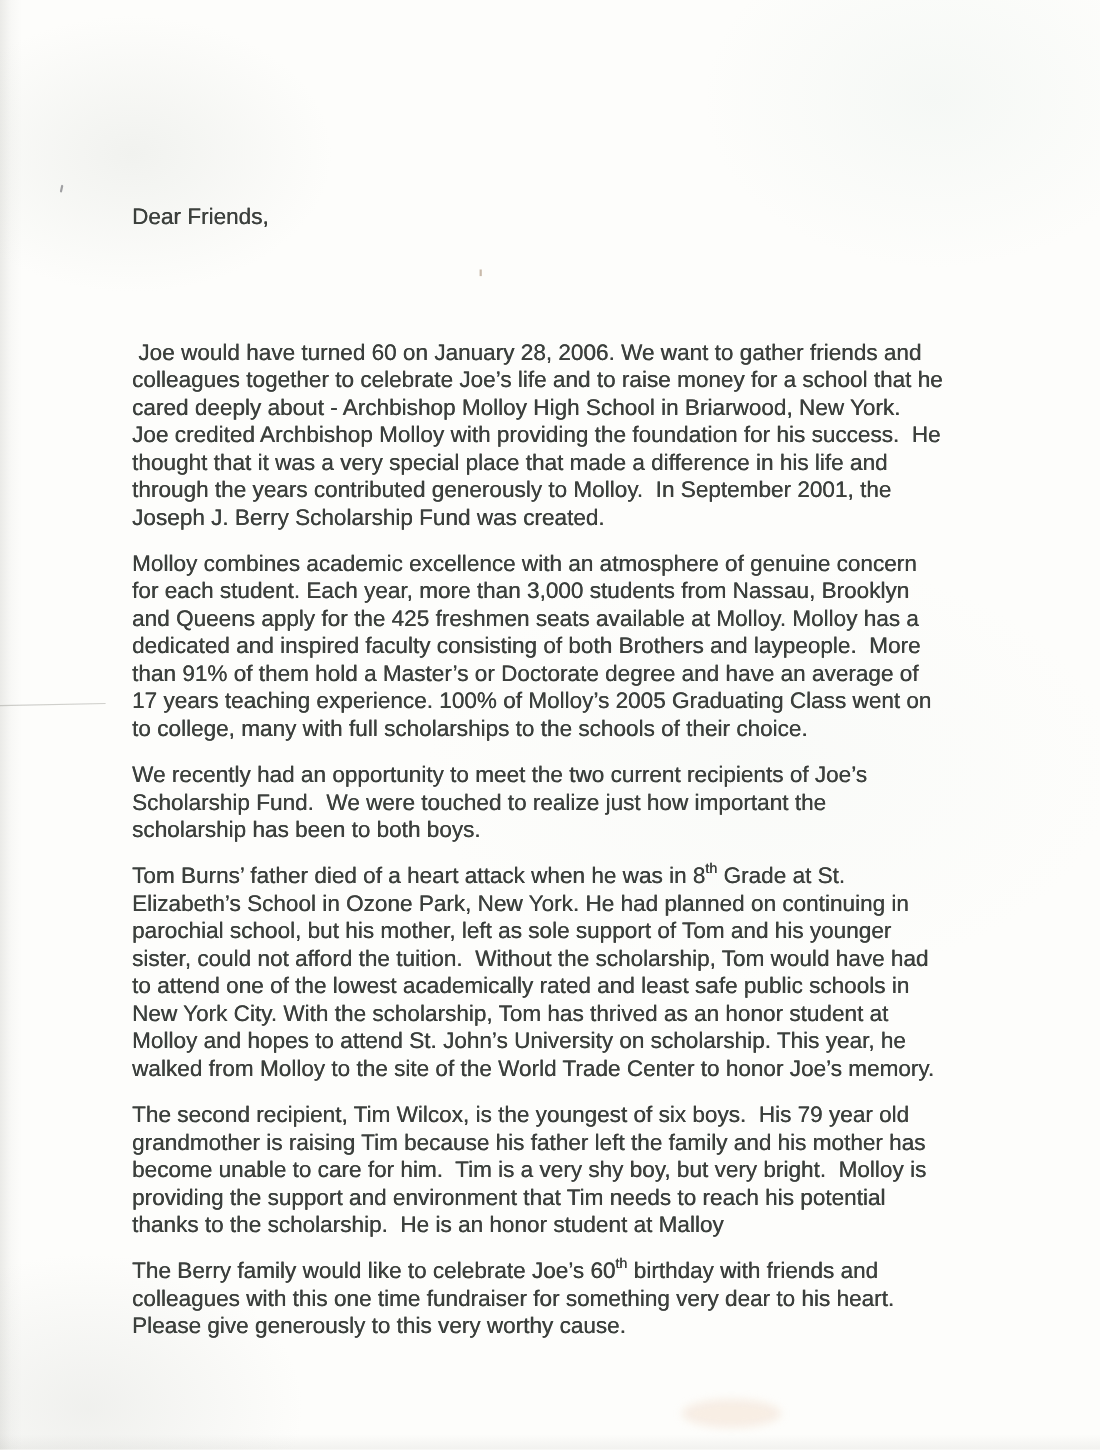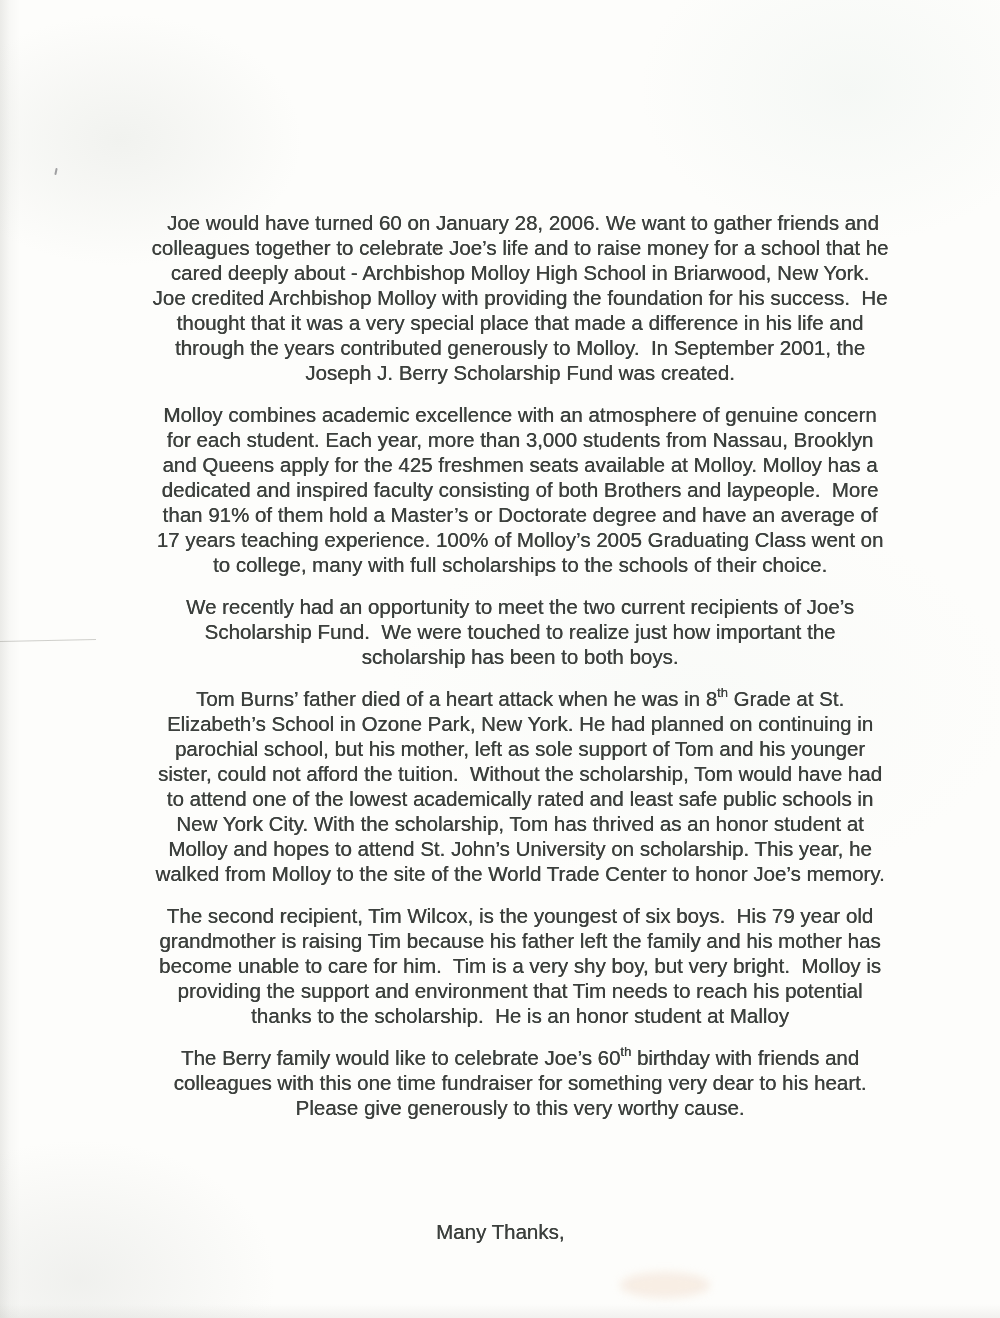--- a/index.html
+++ b/index.html
@@ -65,21 +65,21 @@
     top: 110px;
     width: 800px;
     color: #3c403d;
     font-size: 20.5px;
     line-height: 25px;
     text-shadow: 0.3px 0 0 currentColor;
     white-space: pre;
   }
   .salutation { margin-bottom: 23px; }
   .para { margin-bottom: 17px; }
-  .line { height: 25px; text-align: center; }
+  .line { height: 25px; }
   sup {
     font-size: 13px;
     line-height: 0;
     position: relative;
     top: -1px;
     vertical-align: super;
     text-shadow: 0.2px 0 0 currentColor;
     margin-top: 28px;
   }
   .closing {
@@ -92,20 +92,21 @@
 
 <div class="page" style="background-color: rgb(253, 253, 251);">
 
   <div class="crease"></div>
   <div class="speck-comma"></div>
   <div class="speck-tick"></div>
   <div class="smudge"></div>
 
   <div class="letter" style="color: rgb(60, 64, 61);">
 
+    <div class="salutation">Dear Friends,</div>
 
     <div><div class="para"><div class="line"> Joe would have turned 60 on January 28, 2006. We want to gather friends and</div><div class="line">colleagues together to celebrate Joe’s life and to raise money for a school that he</div><div class="line">cared deeply about - Archbishop Molloy High School in Briarwood, New York.</div><div class="line">Joe credited Archbishop Molloy with providing the foundation for his success.  He</div><div class="line">thought that it was a very special place that made a difference in his life and</div><div class="line">through the years contributed generously to Molloy.  In September 2001, the</div><div class="line">Joseph J. Berry Scholarship Fund was created.</div></div><div class="para"><div class="line">Molloy combines academic excellence with an atmosphere of genuine concern</div><div class="line">for each student. Each year, more than 3,000 students from Nassau, Brooklyn</div><div class="line">and Queens apply for the 425 freshmen seats available at Molloy. Molloy has a</div><div class="line">dedicated and inspired faculty consisting of both Brothers and laypeople.  More</div><div class="line">than 91% of them hold a Master’s or Doctorate degree and have an average of</div><div class="line">17 years teaching experience. 100% of Molloy’s 2005 Graduating Class went on</div><div class="line">to college, many with full scholarships to the schools of their choice.</div></div><div class="para"><div class="line">We recently had an opportunity to meet the two current recipients of Joe’s</div><div class="line">Scholarship Fund.  We were touched to realize just how important the</div><div class="line">scholarship has been to both boys.</div></div><div class="para"><div class="line">Tom Burns’ father died of a heart attack when he was in 8<sup>th</sup> Grade at St.</div><div class="line">Elizabeth’s School in Ozone Park, New York. He had planned on continuing in</div><div class="line">parochial school, but his mother, left as sole support of Tom and his younger</div><div class="line">sister, could not afford the tuition.  Without the scholarship, Tom would have had</div><div class="line">to attend one of the lowest academically rated and least safe public schools in</div><div class="line">New York City. With the scholarship, Tom has thrived as an honor student at</div><div class="line">Molloy and hopes to attend St. John’s University on scholarship. This year, he</div><div class="line">walked from Molloy to the site of the World Trade Center to honor Joe’s memory.</div></div><div class="para"><div class="line">The second recipient, Tim Wilcox, is the youngest of six boys.  His 79 year old</div><div class="line">grandmother is raising Tim because his father left the family and his mother has</div><div class="line">become unable to care for him.  Tim is a very shy boy, but very bright.  Molloy is</div><div class="line">providing the support and environment that Tim needs to reach his potential</div><div class="line">thanks to the scholarship.  He is an honor student at Malloy</div></div><div class="para"><div class="line">The Berry family would like to celebrate Joe’s 60<sup>th</sup> birthday with friends and</div><div class="line">colleagues with this one time fundraiser for something very dear to his heart.</div><div class="line">Please give generously to this very worthy cause.</div></div></div>
 
     <div class="closing">Many Thanks,</div>
 
     
 
   </div>
 </div>
 

